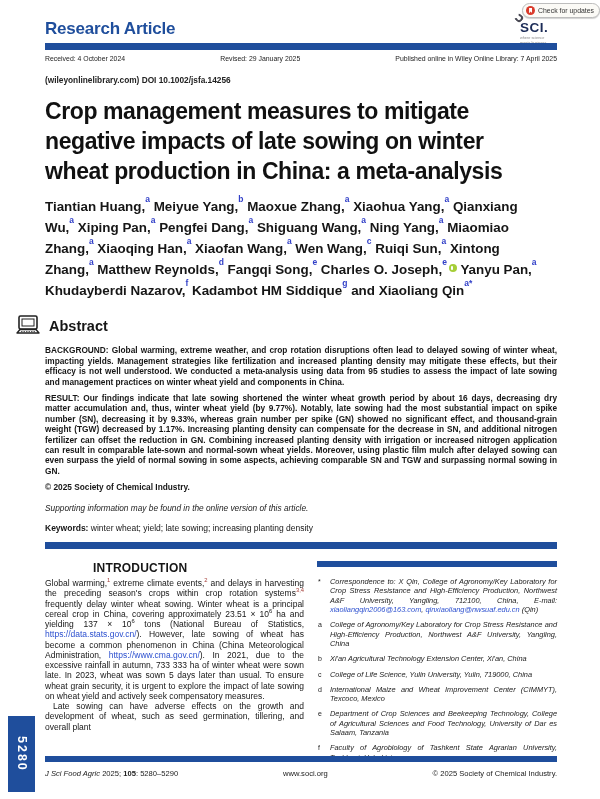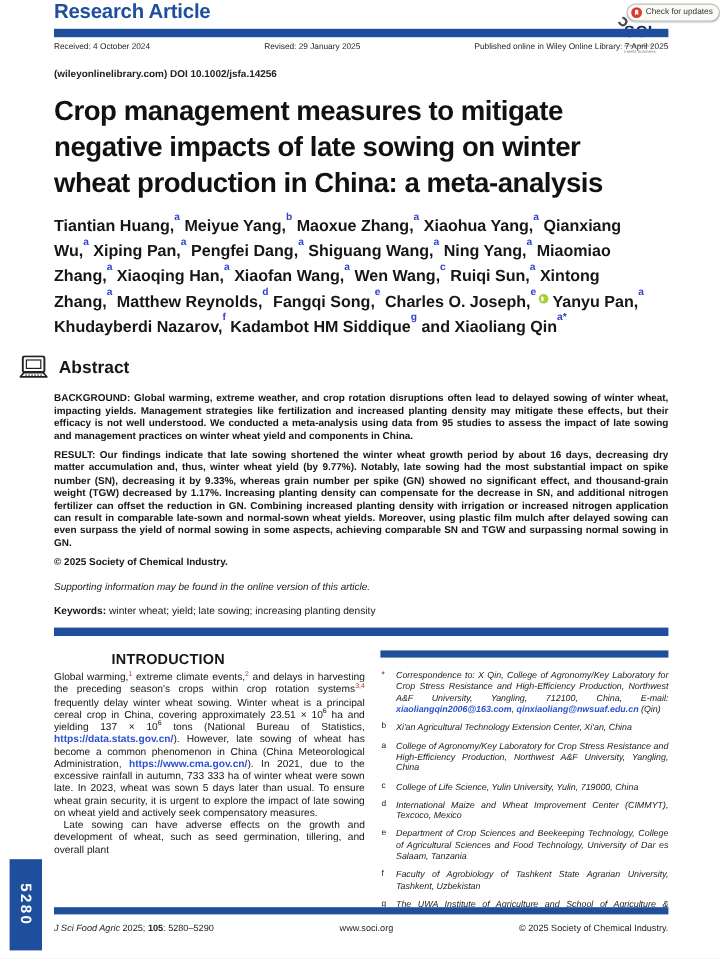--- a/index.html
+++ b/index.html
@@ -2,21 +2,21 @@
 <html><head>
 <meta charset="utf-8">
 <style>
   * { margin:0; padding:0; box-sizing:border-box; }
   html,body { background:#e9e9e9; }
   .page { width:600px; height:799px; background:#ffffff; position:relative; overflow:hidden;
           font-family:"Liberation Sans", sans-serif; color:#161616; margin:0 auto; }
   .content { position:absolute; left:45px; right:43px; top:0; }
 
   
-  .article-type { font-size:17px; font-weight:bold; color:#1f4e9c; letter-spacing:-0.2px; }
+  .article-type { font-size:17px; font-weight:bold; color:#1f4e9c; margin-top:19px; letter-spacing:-0.2px; }
   .bar { height:7px; background:#1f4e9c; margin-top:4px; }
   .dates-row { display:flex; justify-content:space-between; font-size:6.9px; color:#222; margin-top:5px; }
   .doi { font-size:8.3px; font-weight:bold; color:#222; margin-top:13px; }
 
   
   .update-badge { position:absolute; top:3px; right:0; height:15px; display:flex; align-items:center;
     gap:3px; padding:0 5px 0 3px; border:1px solid #bdbdbd; border-radius:8px; background:#fbfaf6;
     box-shadow:0 1px 1px rgba(0,0,0,.18); font-size:6.9px; color:#333; white-space:nowrap; cursor:pointer; }
   .bookmark-icon { width:9px; height:9px; border-radius:50%; background:#d93a2b; position:relative; flex:0 0 auto; }
   .bookmark-icon::after { content:''; position:absolute; left:3px; top:2px; width:3.2px; height:5.2px;
@@ -49,21 +49,21 @@
 
   
   .two-col { display:flex; gap:13px; margin-top:12px; }
   .col-left { width:259px; }
   .col-right { flex:1; }
   .intro-h { font-size:12px; font-weight:bold; letter-spacing:0.2px; margin-bottom:3px;padding-left:48px; }
   .body-p { font-size:8.5px; line-height:10.25px; text-align:justify; color:#161616; }
   .indent { text-indent:8px; }
   sup.ref { color:#a33c35; font-size:5.8px; vertical-align:super; line-height:0; }
   sup.exp { font-size:5.8px; vertical-align:super; line-height:0; }
-  a.lnk { color:#2c50cf; text-decoration:none;font-weight:bold; }
+  a.lnk { color:#2c50cf; text-decoration:none; }
   .rc-bar { height:6px; background:#1f4e9c; margin-bottom:10px; }
   .fn { position:relative; padding-left:13px; font-size:7.4px; line-height:9.3px; font-style:italic;
         color:#222; text-align:justify; margin-bottom:6px; }
   .fn-marker { position:absolute; left:1px; top:0; font-style:normal; font-size:7px; }
 
   
   .footer-abs { position:absolute; left:45px; right:43px; top:756px; background:#fff; height:40px; }
   .footer-bar { height:6px; background:#1f4e9c; }
   .footer-row { display:flex; justify-content:space-between; font-size:7.6px; color:#222; margin-top:7px; }
   .it { font-style:italic; }
@@ -129,22 +129,22 @@
     <div class="two-col">
       <div class="col-left">
         <div class="intro-h">INTRODUCTION</div>
         <p class="body-p">Global warming,<sup class="ref">1</sup> extreme climate events,<sup class="ref">2</sup> and delays in harvesting the preceding season's crops within crop rotation systems<sup class="ref">3,4</sup> frequently delay winter wheat sowing. Winter wheat is a principal cereal crop in China, covering approximately 23.51 × 10<sup class="exp">6</sup> ha and yielding 137 × 10<sup class="exp">6</sup> tons (National Bureau of Statistics, <a class="lnk">https://data.stats.gov.cn/</a>). However, late sowing of wheat has become a common phenomenon in China (China Meteorological Administration, <a class="lnk">https://www.cma.gov.cn/</a>). In 2021, due to the excessive rainfall in autumn, 733 333 ha of winter wheat were sown late. In 2023, wheat was sown 5 days later than usual. To ensure wheat grain security, it is urgent to explore the impact of late sowing on wheat yield and actively seek compensatory measures.</p>
         <p class="body-p indent">Late sowing can have adverse effects on the growth and development of wheat, such as seed germination, tillering, and overall plant</p>
       </div>
       <div class="col-right">
         <div class="rc-bar"></div>
         <div>
             <div class="fn"><span class="fn-marker">*</span>Correspondence to: X Qin, College of Agronomy/Key Laboratory for Crop Stress Resistance and High-Efficiency Production, Northwest A&amp;F University, Yangling, 712100, China, E-mail: <a class="lnk">xiaoliangqin2006@163.com</a>, <a class="lnk">qinxiaoliang@nwsuaf.edu.cn</a> (Qin)</div>
+            <div class="fn"><span class="fn-marker">a</span>College of Agronomy/Key Laboratory for Crop Stress Resistance and High-Efficiency Production, Northwest A&amp;F University, Yangling, China</div>
             <div class="fn"><span class="fn-marker">b</span>Xi'an Agricultural Technology Extension Center, Xi'an, China</div>
-            <div class="fn"><span class="fn-marker">a</span>College of Agronomy/Key Laboratory for Crop Stress Resistance and High-Efficiency Production, Northwest A&amp;F University, Yangling, China</div>
             <div class="fn"><span class="fn-marker">c</span>College of Life Science, Yulin University, Yulin, 719000, China</div>
             <div class="fn"><span class="fn-marker">d</span>International Maize and Wheat Improvement Center (CIMMYT), Texcoco, Mexico</div>
             <div class="fn"><span class="fn-marker">e</span>Department of Crop Sciences and Beekeeping Technology, College of Agricultural Sciences and Food Technology, University of Dar es Salaam, Tanzania</div>
             <div class="fn"><span class="fn-marker">f</span>Faculty of Agrobiology of Tashkent State Agrarian University, Tashkent, Uzbekistan</div>
             <div class="fn"><span class="fn-marker">g</span>The UWA Institute of Agriculture and School of Agriculture &amp; Environment, The University of Western Australia, Perth, WA, Australia</div>
           </div>
       </div>
     </div>
   </div>
 

